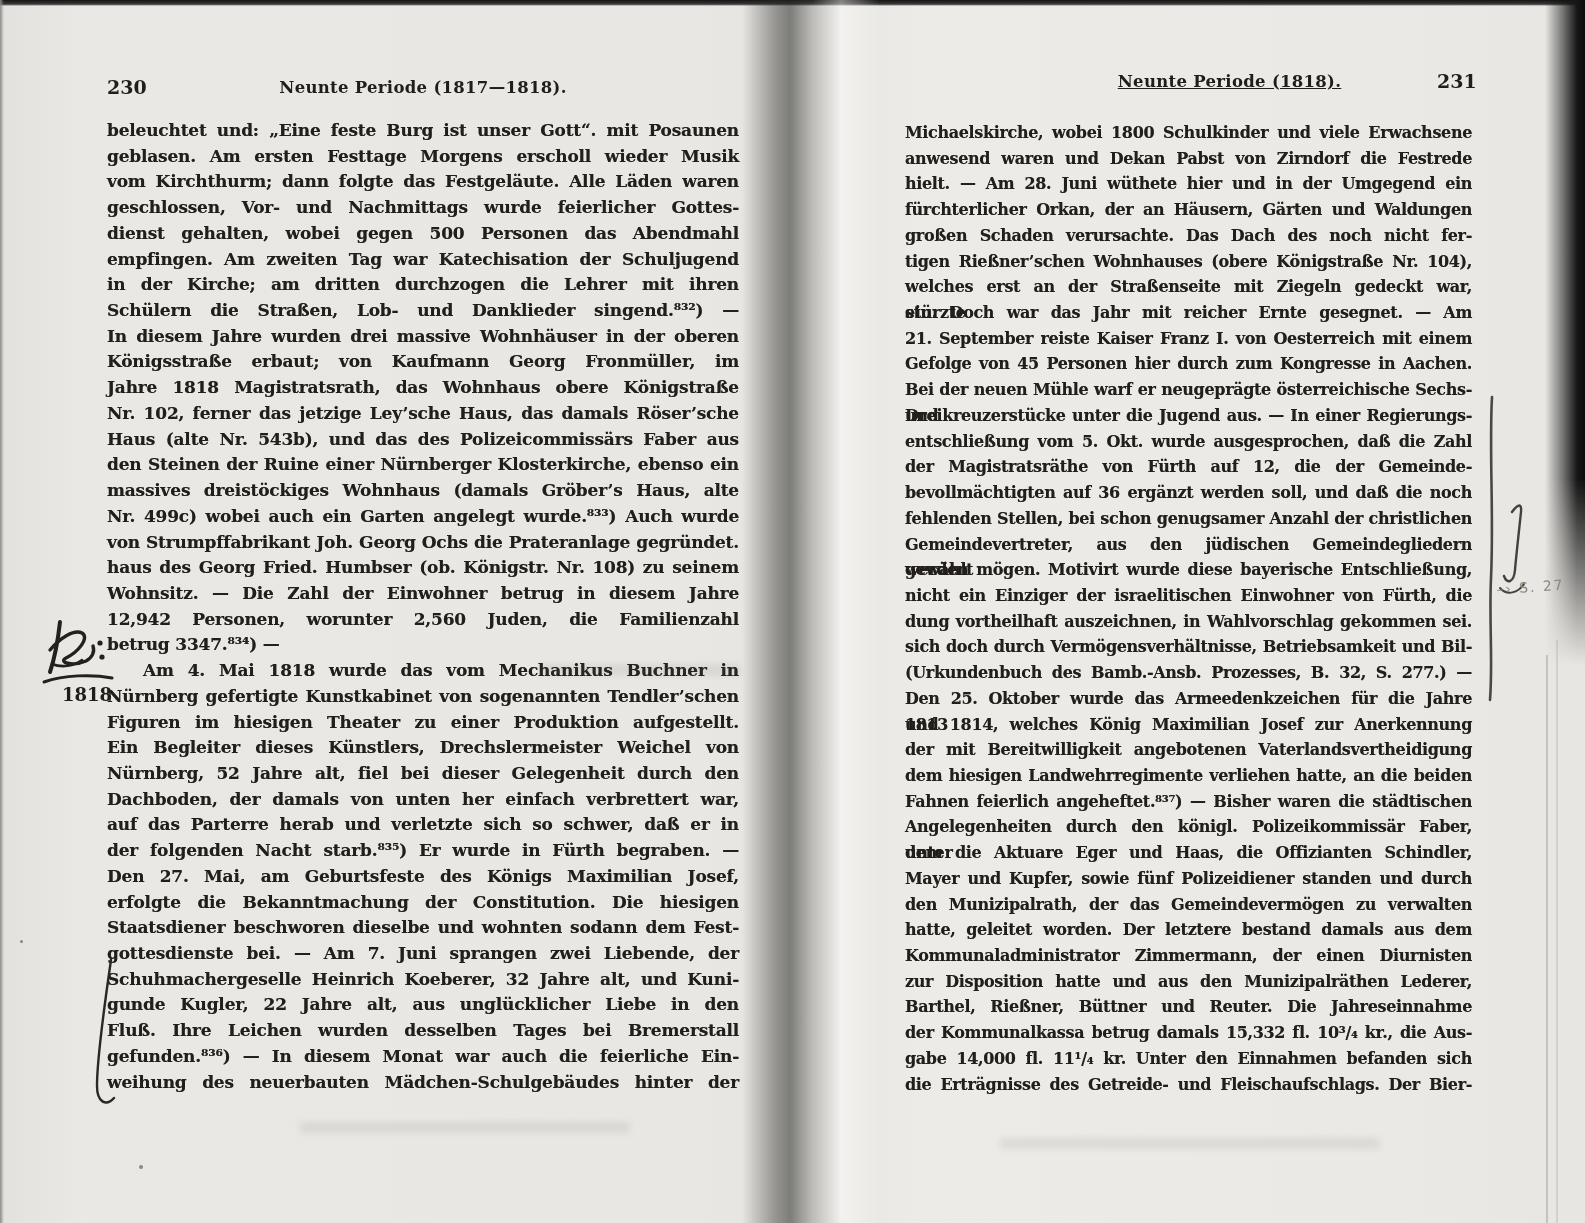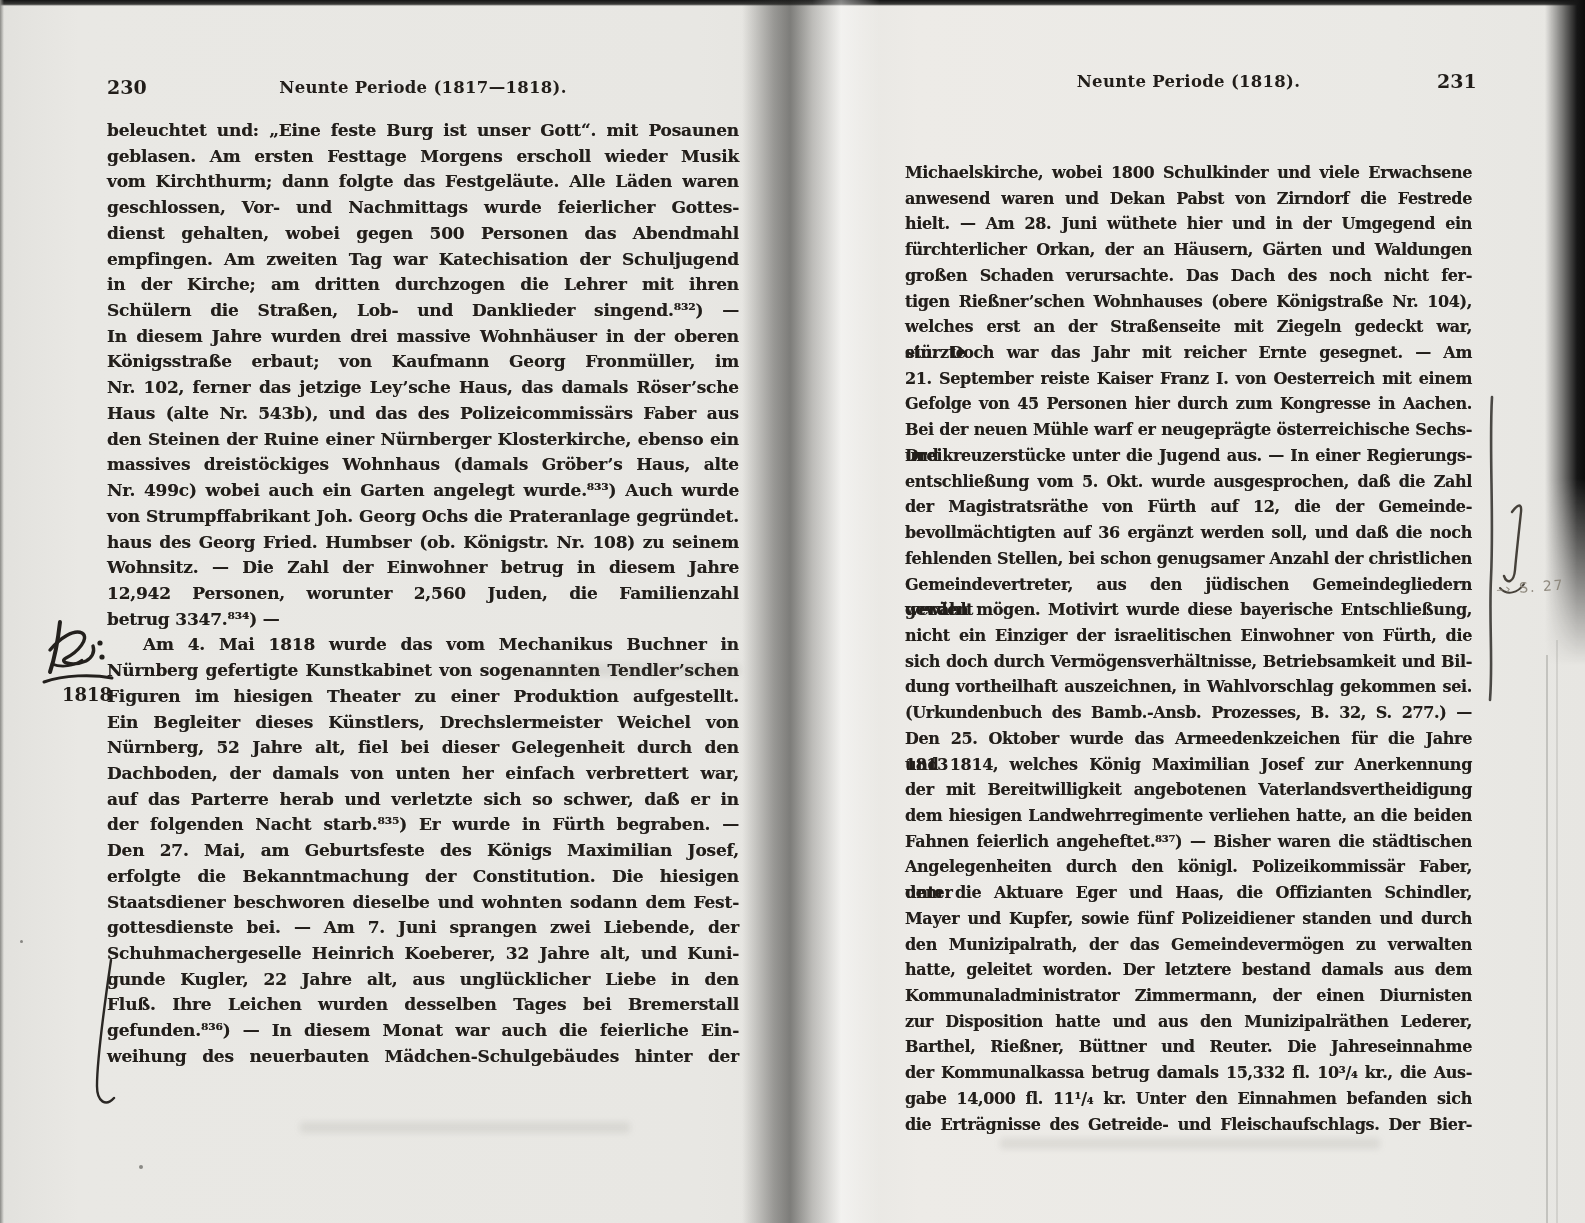--- a/index.html
+++ b/index.html
@@ -66,20 +66,21 @@
       <div class="tline">beleuchtet und: „Eine feste Burg ist unser Gott“. mit Posaunen</div>
       <div class="tline">geblasen.  Am ersten Festtage Morgens erscholl wieder Musik</div>
       <div class="tline">vom Kirchthurm; dann folgte das Festgeläute.  Alle Läden waren</div>
       <div class="tline">geschlossen, Vor- und Nachmittags wurde feierlicher Gottes-</div>
       <div class="tline">dienst gehalten, wobei gegen 500 Personen das Abendmahl</div>
       <div class="tline">empfingen.  Am zweiten Tag war Katechisation der Schuljugend</div>
       <div class="tline">in der Kirche; am dritten durchzogen die Lehrer mit ihren</div>
       <div class="tline">Schülern die Straßen, Lob- und Danklieder singend.⁸³²) —</div>
       <div class="tline">In diesem Jahre wurden drei massive Wohnhäuser in der oberen</div>
       <div class="tline">Königsstraße erbaut; von Kaufmann Georg Fronmüller, im</div>
+      <div class="tline">Jahre 1818 Magistratsrath, das Wohnhaus obere Königstraße</div>
       <div class="tline">Nr. 102, ferner das jetzige Ley’sche Haus, das damals Röser’sche</div>
       <div class="tline">Haus (alte Nr. 543b), und das des Polizeicommissärs Faber aus</div>
       <div class="tline">den Steinen der Ruine einer Nürnberger Klosterkirche, ebenso ein</div>
       <div class="tline">massives dreistöckiges Wohnhaus (damals Gröber’s Haus, alte</div>
       <div class="tline">Nr. 499c) wobei auch ein Garten angelegt wurde.⁸³³)  Auch wurde</div>
       <div class="tline">von Strumpffabrikant Joh. Georg Ochs die Prateranlage gegründet.</div>
       <div class="tline">haus des Georg Fried. Humbser (ob. Königstr. Nr. 108) zu seinem</div>
       <div class="tline">Wohnsitz. — Die Zahl der Einwohner betrug in diesem Jahre</div>
       <div class="tline">12,942 Personen, worunter 2,560 Juden, die Familienzahl</div>
       <div class="tline flush">betrug 3347.⁸³⁴) —</div>
@@ -96,44 +97,44 @@
       <div class="tline">Staatsdiener beschworen dieselbe und wohnten sodann dem Fest-</div>
       <div class="tline">gottesdienste bei. — Am 7. Juni sprangen zwei Liebende, der</div>
       <div class="tline">Schuhmachergeselle Heinrich Koeberer, 32 Jahre alt, und Kuni-</div>
       <div class="tline">gunde Kugler, 22 Jahre alt, aus unglücklicher Liebe in den</div>
       <div class="tline">Fluß.  Ihre Leichen wurden desselben Tages bei Bremerstall</div>
       <div class="tline">gefunden.⁸³⁶) — In diesem Monat war auch die feierliche Ein-</div>
       <div class="tline">weihung des neuerbauten Mädchen-Schulgebäudes hinter der</div>
     </div>
   <div class="margin-year" style="left:62px;top:684px;text-align:center;">1818</div>
 
-  <div class="runhead" style="left:905px;top:72px;width:567px;">Neunte Periode (1818).</div>
+  <div class="runhead" style="left:946px;top:72px;width:567px;text-decoration:underline;">Neunte Periode (1818).</div>
   <div class="pagenum" style="left:1437px;top:70px;">231</div>
-  <div class="col col-right" style="left:905px;top:120px;margin-top:40px;">
+  <div class="col col-right" style="left:905px;top:120px;">
       <div class="tline">Michaelskirche, wobei 1800 Schulkinder und viele Erwachsene</div>
       <div class="tline">anwesend waren und Dekan Pabst von Zirndorf die Festrede</div>
       <div class="tline">hielt. — Am 28. Juni wüthete hier und in der Umgegend ein</div>
       <div class="tline">fürchterlicher Orkan, der an Häusern, Gärten und Waldungen</div>
       <div class="tline">großen Schaden verursachte.  Das Dach des noch nicht fer-</div>
       <div class="tline">tigen Rießner’schen Wohnhauses (obere Königstraße Nr. 104),</div>
       <div class="tline">welches erst an der Straßenseite mit Ziegeln gedeckt war, stürzte</div>
       <div class="tline">ein.  Doch war das Jahr mit reicher Ernte gesegnet. — Am</div>
       <div class="tline">21. September reiste Kaiser Franz I. von Oesterreich mit einem</div>
       <div class="tline">Gefolge von 45 Personen hier durch zum Kongresse in Aachen.</div>
       <div class="tline">Bei der neuen Mühle warf er neugeprägte österreichische Sechs- und</div>
       <div class="tline">Dreikreuzerstücke unter die Jugend aus. — In einer Regierungs-</div>
       <div class="tline">entschließung vom 5. Okt. wurde ausgesprochen, daß die Zahl</div>
       <div class="tline">der Magistratsräthe von Fürth auf 12, die der Gemeinde-</div>
       <div class="tline">bevollmächtigten auf 36 ergänzt werden soll, und daß die noch</div>
       <div class="tline">fehlenden Stellen, bei schon genugsamer Anzahl der christlichen</div>
       <div class="tline">Gemeindevertreter, aus den jüdischen Gemeindegliedern gewählt</div>
       <div class="tline">werden mögen.  Motivirt wurde diese bayerische Entschließung,</div>
       <div class="tline">nicht ein Einziger der israelitischen Einwohner von Fürth, die</div>
+      <div class="tline">dung vortheilhaft auszeichnen, in Wahlvorschlag gekommen sei.</div>
       <div class="tline">sich doch durch Vermögensverhältnisse, Betriebsamkeit und Bil-</div>
-      <div class="tline">dung vortheilhaft auszeichnen, in Wahlvorschlag gekommen sei.</div>
       <div class="tline">(Urkundenbuch des Bamb.-Ansb. Prozesses, B. 32, S. 277.) —</div>
       <div class="tline">Den 25. Oktober wurde das Armeedenkzeichen für die Jahre 1813</div>
       <div class="tline">und 1814, welches König Maximilian Josef zur Anerkennung</div>
       <div class="tline">der mit Bereitwilligkeit angebotenen Vaterlandsvertheidigung</div>
       <div class="tline">dem hiesigen Landwehrregimente verliehen hatte, an die beiden</div>
       <div class="tline">Fahnen feierlich angeheftet.⁸³⁷) — Bisher waren die städtischen</div>
       <div class="tline">Angelegenheiten durch den königl. Polizeikommissär Faber, unter</div>
       <div class="tline">dem die Aktuare Eger und Haas, die Offizianten Schindler,</div>
       <div class="tline">Mayer und Kupfer, sowie fünf Polizeidiener standen und durch</div>
       <div class="tline">den Munizipalrath, der das Gemeindevermögen zu verwalten</div>

